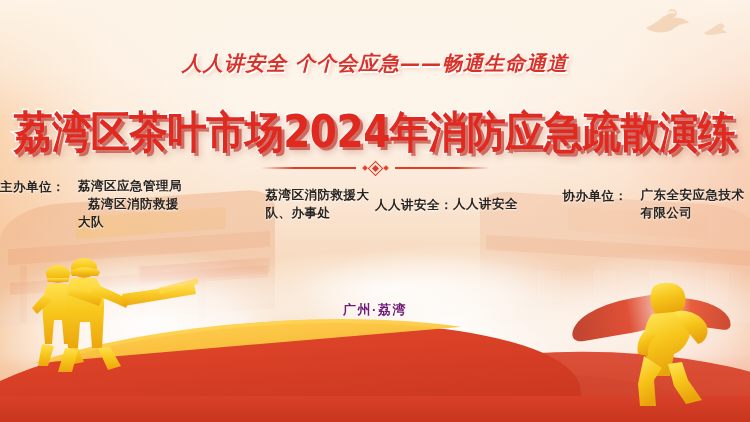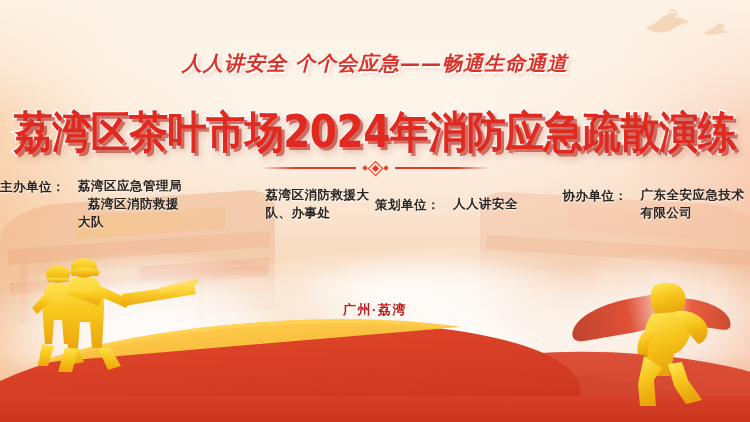--- a/index.html
+++ b/index.html
@@ -278,21 +278,21 @@
     display:flex; width:380px; margin-bottom:2px;
     font-size:12.5px; line-height:18px; font-weight:bold; color:#2a2420;
     text-shadow:0 1px 2px rgba(255,255,255,.85);
   }
   .org-sub .spacer { width:78px; flex:none; }
 
   
   .footer {
     position:absolute; left:0; top:300px; width:750px;
     text-align:center;
-    color:#b91c1c;
+    color:#701a75;
     text-shadow:0 1px 2px rgba(255,255,255,.8);
   }
   .footer .place {
     font-size:13px; font-weight:bold; letter-spacing:1.5px; line-height:19px;
   }
   .footer .date {
     font-size:13px; font-weight:bold; letter-spacing:1px; line-height:20px;
   }
 </style>
 </head>
@@ -440,21 +440,21 @@
           <span>荔湾区应急管理局</span><span class="gap"></span><span>荔湾区消防救援大队</span>
         </span>
       </div>
 
       <div class="org-sub">
         <span class="spacer"></span>
         <span class="org-value">荔湾区消防救援大队、办事处</span>
       </div>
 
       <div class="org-row">
-        <span class="org-label">策划单位：</span>
+        <span class="org-label">人人讲安全：</span>
         <span class="org-value">人人讲安全</span>
       </div>
 
 
       <div class="org-row">
         <span class="org-label">协办单位：</span>
         <span class="org-value">广东全安应急技术有限公司</span>
       </div>
 
     </div>

